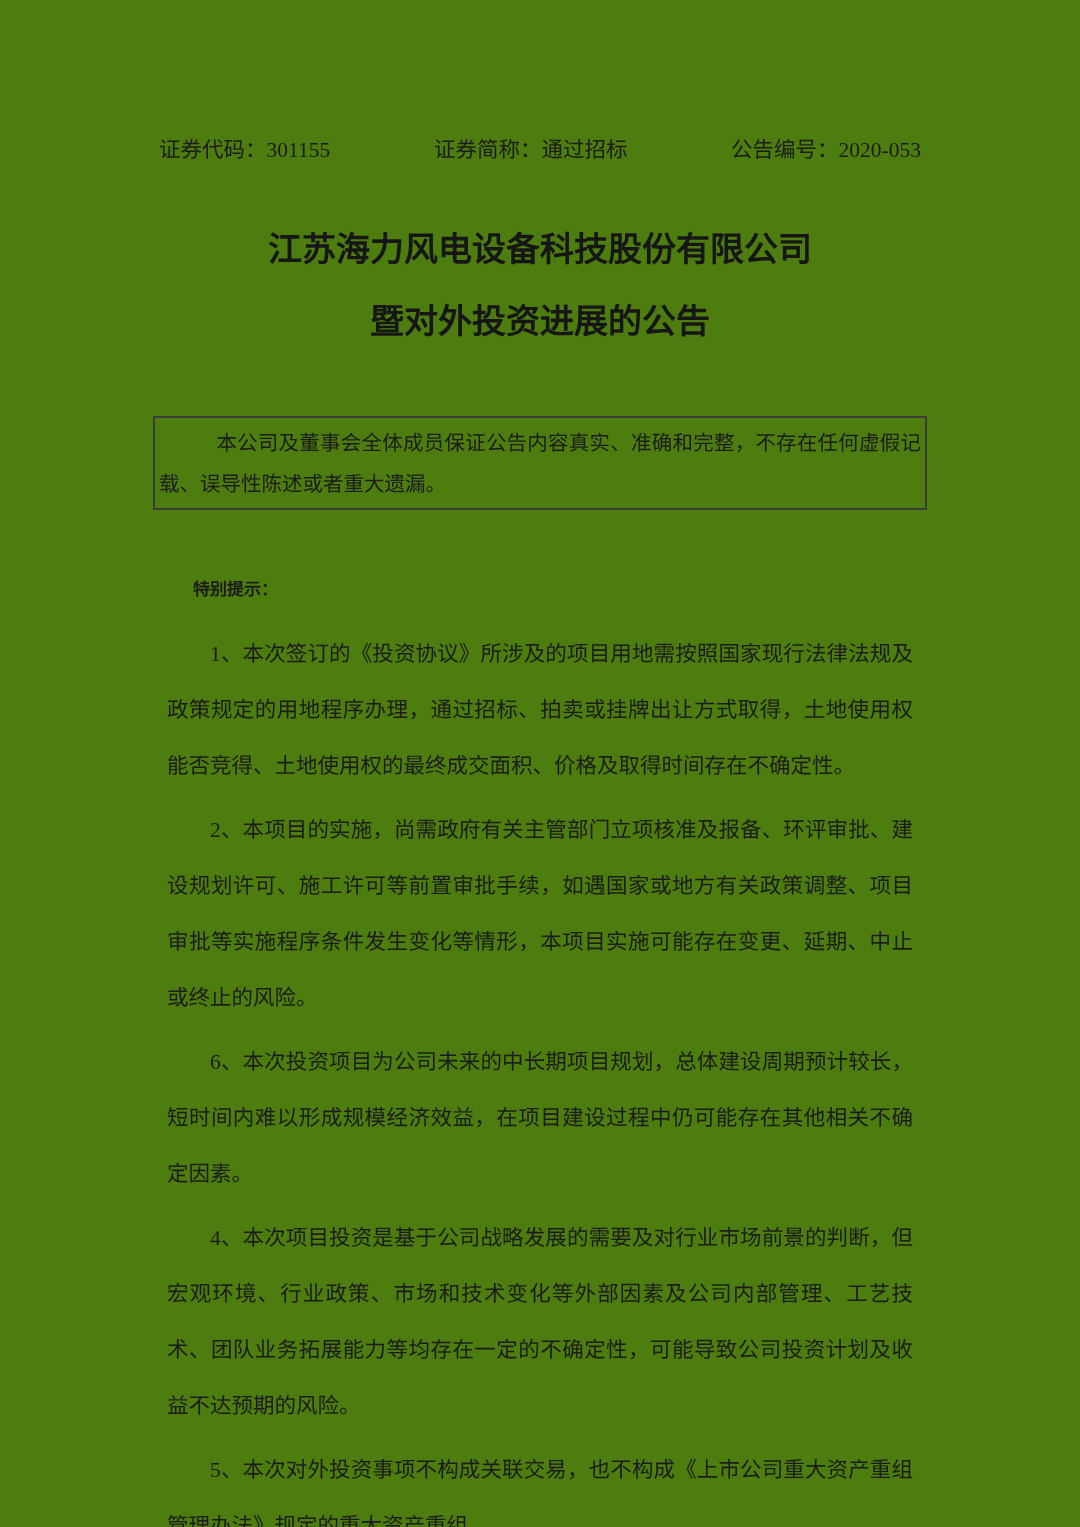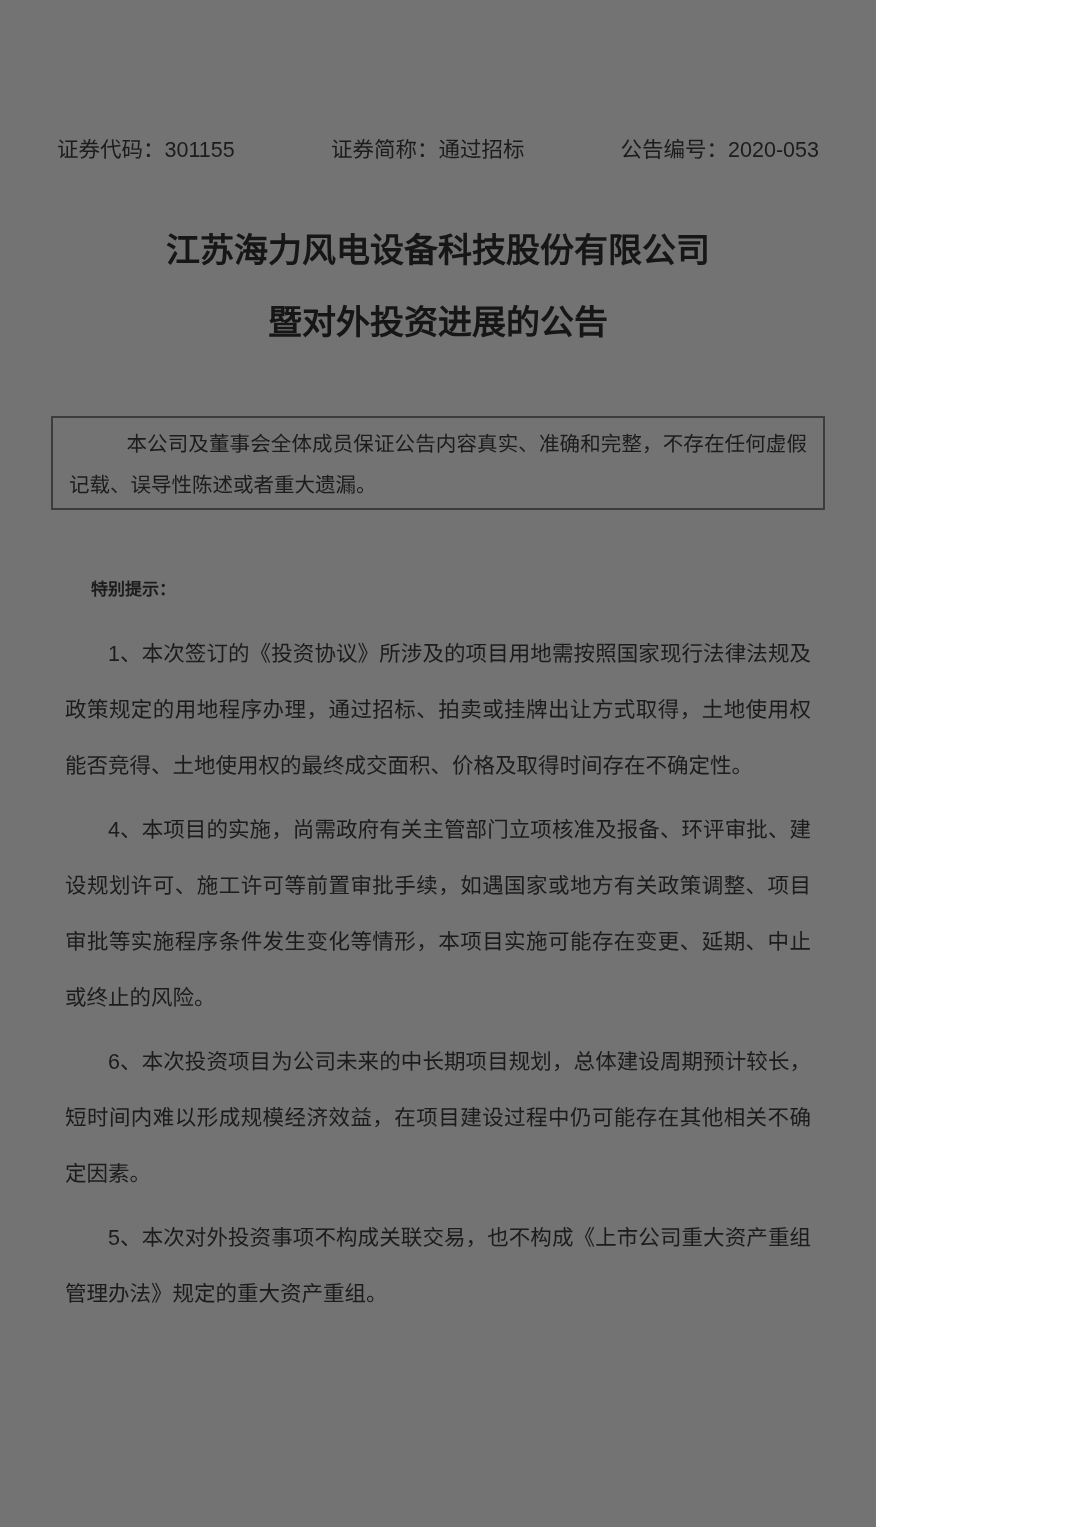--- a/index.html
+++ b/index.html
@@ -2,25 +2,25 @@
 <html lang="zh-CN"><head>
 <meta charset="utf-8">
 <style>
   html, body {
     margin: 0;
     padding: 0;
     background: #ffffff;
   }
   .page {
     position: relative;
-    width: 876px;
+    width: 1080px;
     height: 1527px;
-    background: #737373;
+    background: #4d7c0f;
     overflow: hidden;
-    font-family: Liberation Sans, sans-serif;
+    font-family: Liberation Serif, serif;
     color: #1c1c1c;
   }
   .doc {
     width: 762px;
     margin: 0 auto;
     padding-top: 136px;
   }
   
   .doc-header {
     display: flex;
@@ -38,21 +38,21 @@
     font-size: 34px;
     color: #161616;
   }
   .title-line {
     line-height: 72px;
   }
   
   .declaration-box {
     margin: 58px -6px 0;
     border: 2px solid #3c3c3c;
-    padding: 5px 16px 3px;
+    padding: 5px 4px 3px;
     font-size: 20.5px;
     line-height: 41px;
     text-align: justify;
     text-align-last: left;
   }
   .declaration-box p {
     margin: 0;
     text-indent: 2.8em;
   }
   
@@ -109,20 +109,21 @@
       <div class="title-line">暨对外投资进展的公告</div>
     </div>
 
     <div class="declaration-box">
       <p>本公司及董事会全体成员保证公告内容真实、准确和完整，不存在任何虚假记载、误导性陈述或者重大遗漏。</p>
     </div>
 
     <div class="special-note">
       <p class="special-heading">特别提示：</p>
       <p class="para">1、本次签订的《投资协议》所涉及的项目用地需按照国家现行法律法规及政策规定的用地程序办理，通过招标、拍卖或挂牌出让方式取得，土地使用权能否竞得、土地使用权的最终成交面积、价格及取得时间存在不确定性。</p>
-      <p class="para">4、本项目的实施，尚需政府有关主管部门立项核准及报备、环评审批、建设规划许可、施工许可等前置审批手续，如遇国家或地方有关政策调整、项目审批等实施程序条件发生变化等情形，本项目实施可能存在变更、延期、中止或终止的风险。</p>
+      <p class="para">2、本项目的实施，尚需政府有关主管部门立项核准及报备、环评审批、建设规划许可、施工许可等前置审批手续，如遇国家或地方有关政策调整、项目审批等实施程序条件发生变化等情形，本项目实施可能存在变更、延期、中止或终止的风险。</p>
       <p class="para">6、本次投资项目为公司未来的中长期项目规划，总体建设周期预计较长，短时间内难以形成规模经济效益，在项目建设过程中仍可能存在其他相关不确定因素。</p>
+      <p class="para">4、本次项目投资是基于公司战略发展的需要及对行业市场前景的判断，但宏观环境、行业政策、市场和技术变化等外部因素及公司内部管理、工艺技术、团队业务拓展能力等均存在一定的不确定性，可能导致公司投资计划及收益不达预期的风险。</p>
       <p class="para">5、本次对外投资事项不构成关联交易，也不构成《上市公司重大资产重组管理办法》规定的重大资产重组。</p>
     </div>
 
   </div>
 
 </div>
 
 </body></html>

